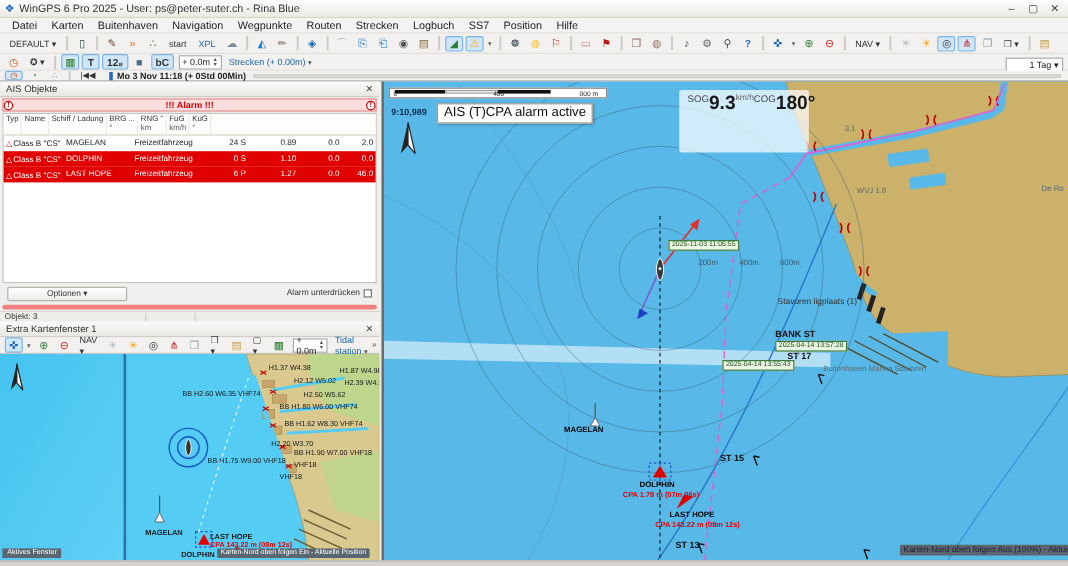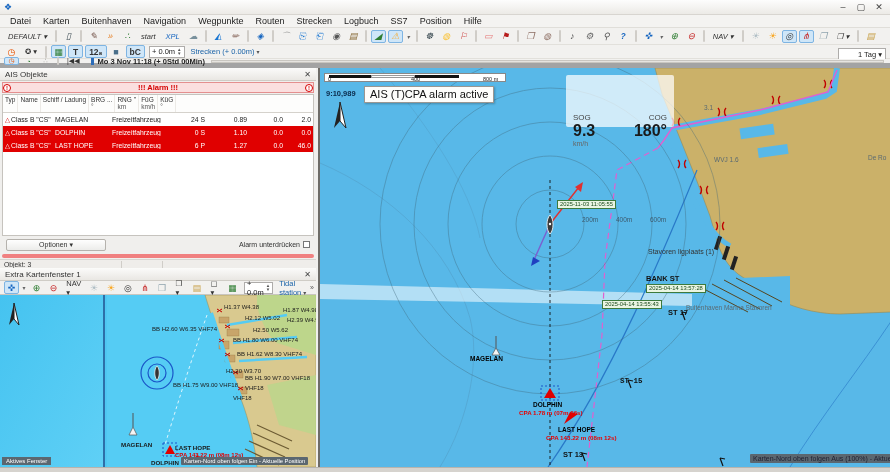--- a/index.html
+++ b/index.html
@@ -10,23 +10,23 @@
   
   .titlebar { position:absolute; left:0; top:0; width:890px; height:15px; background:linear-gradient(#fdfdfd,#eceae6); display:flex; align-items:center; padding:0 4px; border-bottom:1px solid #d8d5d0; }
   .titlebar .appicon { color:#1565c0; font-size:9px; margin-right:4px; }
   .titlebar .title { font-size:9px; color:#333; }
   .wincontrols { position:absolute; right:2px; top:0; display:flex; height:14px; }
   .wincontrols span { width:18px; text-align:center; font-size:9px; color:#444; line-height:14px; cursor:default; }
   .menubar { position:absolute; left:0; top:15px; width:890px; height:13px; background:#f4f3f1; display:flex; align-items:center; padding-left:4px; border-bottom:1px solid #e0ded9; }
   .menubar span { padding:0 6px; font-size:9px; color:#222; }
 
   .tbrow { position:absolute; left:0; width:890px; background:#f2f1ef; display:flex; align-items:center; padding-left:3px; border-bottom:1px solid #e2e0db; }
-  #tb1 { top:28px; height:17px;font-style:italic; }
+  #tb1 { top:28px; height:17px; }
   #tb2 { top:45px; height:14px; }
-  #tb3 { top:59px; height:9px; border-bottom:5px solid #a3a3a3;justify-content:flex-end; }
+  #tb3 { top:59px; height:9px; border-bottom:1px solid #a3a3a3;justify-content:flex-end; }
   .tbtn { display:inline-flex; align-items:center; justify-content:center; min-width:15px; height:13px; margin:0 1px; font-size:9px; color:#555; border:1px solid transparent; border-radius:2px; background:transparent; padding:0 1px; }
   #tb3 .tbtn { height:8px; font-size:7px; }
   .tbtn.txt { font-size:7.5px; color:#333; padding:0 3px; }
   .tbtn.bold { font-weight:bold; font-size:8.5px; }
   .tbtn.active { background:#cfe6f8; border-color:#7eb4e2; }
   .tbtn.car { min-width:6px; font-size:6px; color:#666; }
   .tbtn.sep { min-width:1px; width:1px; height:12px; background:#d0cdc8; margin:0 3px; padding:0; }
   .spinbox { display:inline-flex; align-items:center; border:1px solid #aeacaa; background:#fff; height:12px; font-size:7.5px; padding:0 2px; margin:0 3px; }
   .spinbox .arrows { display:flex; flex-direction:column; font-size:4.5px; line-height:3.5px; color:#555; margin-left:2px; }
   .ddl { font-size:7.5px; color:#1a63a8; padding:0 3px; }
@@ -84,33 +84,34 @@
   .maplabel.ring { color:#3c5a6e; font-size:6.5px; }
   .maplabel.vessel { font-weight:bold; font-size:6.5px; color:#000; }
   .maplabel.cpa { color:#e80000; font-weight:bold; font-size:6.2px; }
   .maplabel.gchip { background:#eaf5e2; border:1px solid #3d7a3d; color:#1c4a1c; font-size:5.8px; padding:0 2px; line-height:7px; }
   .alarmchip { background:#fdfdfb; border:1px solid #9a9792; color:#111; font-size:11px; font-weight:normal; padding:1px 5px; line-height:13px; box-shadow:1px 1px 2px rgba(0,0,0,.25); }
   .scaletext { font-weight:bold; color:#0a2a4a; font-size:7.5px; }
   .scalebar { position:absolute; left:4px; top:5px; width:182px; height:9px; background:#fff; border:1px solid #888; display:flex; align-items:stretch; }
   .scalebar .seg { height:3px; margin-top:1px; }
   .scalebar .lbl { position:absolute; top:2px; font-size:5.5px; color:#222; }
   .sogcog { position:absolute; left:246px; top:7px; width:108px; height:52px; background:rgba(255,255,255,.72); border-radius:2px; padding:3px 7px; display:flex; justify-content:space-between; }
-  .sogcog .col { display:flex; flex-direction:column;margin-top:35px; }
+  .sogcog .col { display:flex; flex-direction:row; }
   .sogcog .lab { font-size:8px; color:#444; }
   .sogcog .val { font-size:16px; font-weight:bold; color:#1a1a1a; line-height:18px; }
   .sogcog .unit { font-size:7px; color:#666; }
   .bstrip { position:absolute; left:0; top:467px; width:890px; height:5px; background:#d6d3ce; border-top:1px solid #b7b4ae; }
 </style>
 </head>
 <body>
 
 <div id="root">
 
   <div class="titlebar">
     <span class="appicon">❖</span>
+    <span class="title">WinGPS 6 Pro 2025 - User: ps@peter-suter.ch - Rina Blue</span>
     <div class="wincontrols">
       <span>–</span>
       <span>▢</span>
       <span>✕</span>
     </div>
   </div>
 
   <div class="menubar">
 
   <span>Datei</span>
@@ -560,23 +561,23 @@
     <span class="maplabel scaletext" style="position: absolute; left: 6px; top: 22px;">9:10,989</span>
         <span class="maplabel alarmchip" style="position: absolute; left: 44px; top: 18px;">AIS (T)CPA alarm active</span>
         <span class="maplabel ring" style="position: absolute; left: 262px; top: 148px;">200m</span>
         <span class="maplabel ring" style="position: absolute; left: 296px; top: 148px;">400m</span>
         <span class="maplabel ring" style="position: absolute; left: 330px; top: 148px;">600m</span>
         <span class="maplabel gchip" style="position: absolute; left: 237px; top: 132px;">2025-11-03 11:05:55</span>
         <span class="maplabel place" style="position: absolute; left: 328px; top: 180px;">Stavoren ligplaats (1)</span>
         <span class="maplabel place dark" style="position: absolute; left: 326px; top: 207px;">BANK ST</span>
         <span class="maplabel gchip" style="position: absolute; left: 326px; top: 216px;">2025-04-14 13:57:28</span>
         <span class="maplabel gchip" style="position: absolute; left: 282px; top: 232px;">2025-04-14 13:55:43</span>
-        <span class="maplabel place dark" style="position: absolute; left: 336px; top: 241px; margin-left: 12px;">ST 17</span>
+        <span class="maplabel place dark" style="position: absolute; left: 336px; top: 225px;">ST 17</span>
         <span class="maplabel place gray" style="position: absolute; left: 366px; top: 236px;">Buitenhaven Marina Stavoren</span>
-        <span class="maplabel place dark" style="position: absolute; left: 300px; top: 310px; font-family: Liberation Mono, monospace;">ST 15</span>
+        <span class="maplabel place dark" style="position: absolute; left: 280px; top: 310px;">ST 15</span>
         <span class="maplabel place dark" style="position: absolute; left: 243px; top: 383px;">ST 13</span>
         <span class="maplabel vessel" style="position: absolute; left: 150px; top: 287px;">MAGELAN</span>
         <span class="maplabel vessel" style="position: absolute; left: 213px; top: 333px;">DOLPHIN</span>
         <span class="maplabel cpa" style="position: absolute; left: 199px; top: 341px;">CPA 1.78 m (07m 06s)</span>
         <span class="maplabel vessel" style="position: absolute; left: 238px; top: 358px;">LAST HOPE</span>
         <span class="maplabel cpa" style="position: absolute; left: 226px; top: 366px;">CPA 143.22 m (08m 12s)</span>
         <span class="maplabel place gray" style="position: absolute; left: 394px; top: 88px;">WVJ 1.6</span>
         <span class="maplabel place gray" style="position: absolute; left: 384px; top: 36px;">3.1</span>
         <span class="maplabel place gray" style="position: absolute; left: 548px; top: 86px;">De Ro</span>
         <span class="maplabel statchip" style="position: absolute; left: 430px; top: 386px;">Karten-Nord oben folgen Aus (100%) - Aktuelle Position</span>

